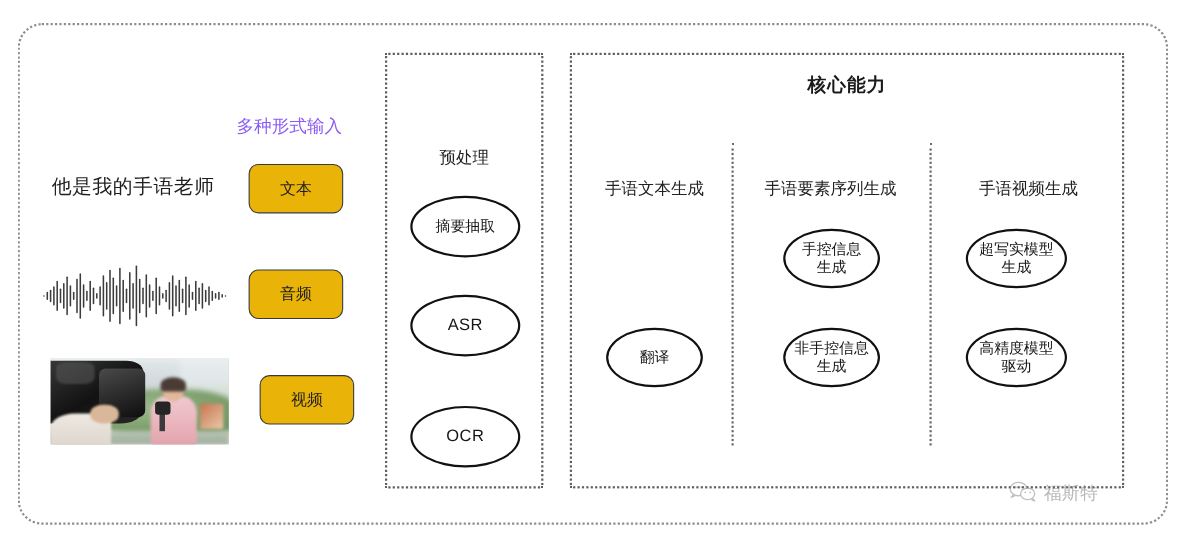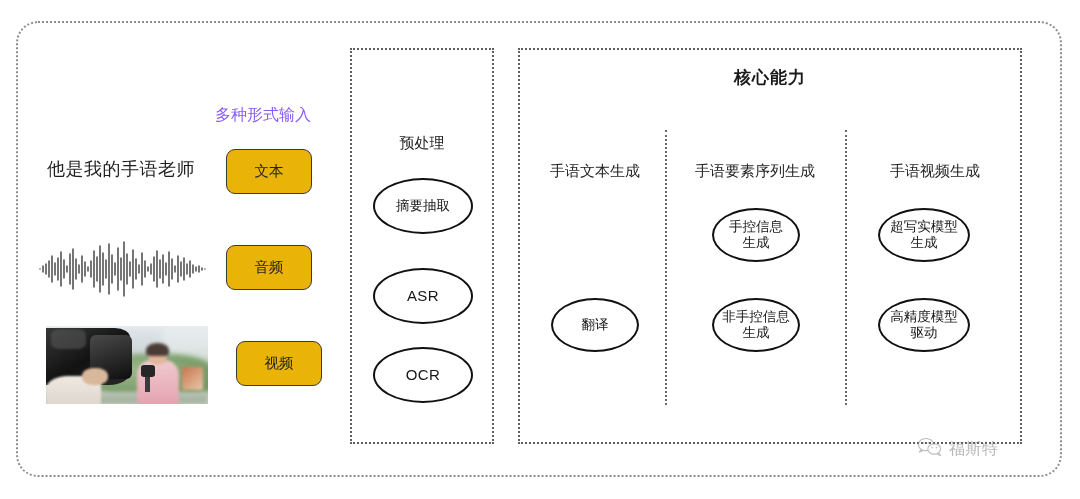--- a/index.html
+++ b/index.html
@@ -350,21 +350,21 @@
     <div class="col-label" style="left:0; width:100%; top:84px;">预处理</div>
 
     <div class="ellipse cjk" style="left:21px; top:128px; width:100px; height:56px;">
       <span class="etext">摘要抽取</span>
     </div>
 
     <div class="ellipse latin" style="left:21px; top:218px; width:100px; height:56px;">
       <span class="etext">ASR</span>
     </div>
 
-    <div class="ellipse latin" style="left:21px; top:297px; width:100px; height:56px;">
+    <div class="ellipse latin" style="left:21px; top:319px; width:100px; height:56px;">
       <span class="etext">OCR</span>
     </div>
   </div>
 
   <div class="panel panel-core">
     <div class="panel-title">核心能力</div>
 
     <div class="col-divider d1"></div>
     <div class="col-divider d2"></div>
 

